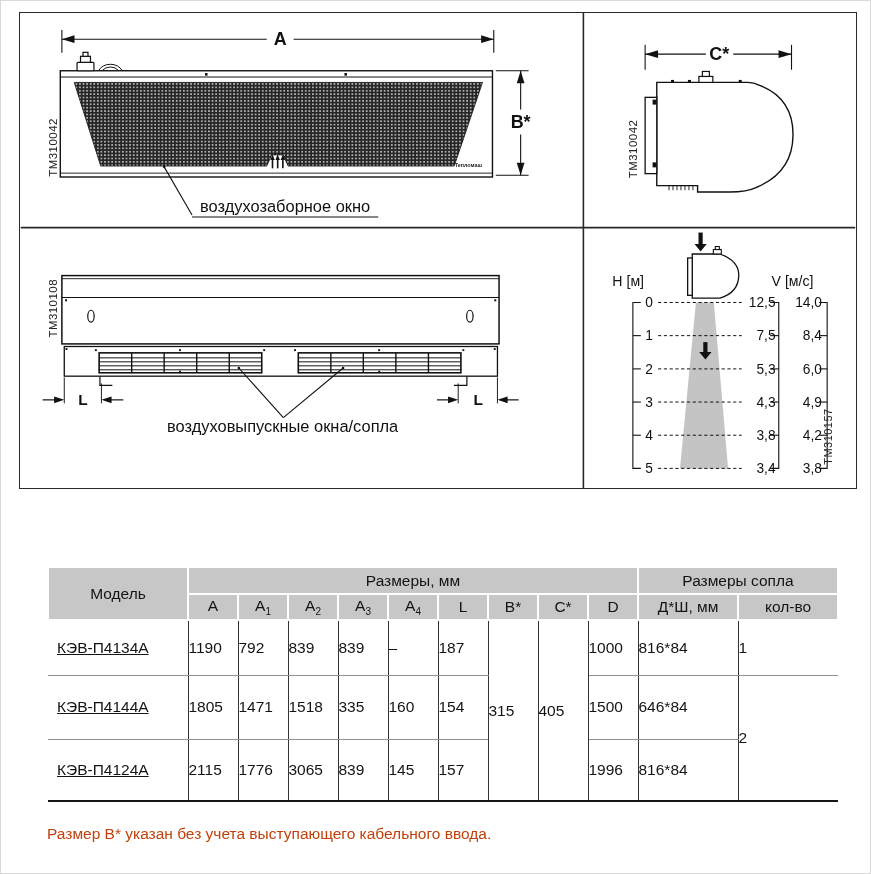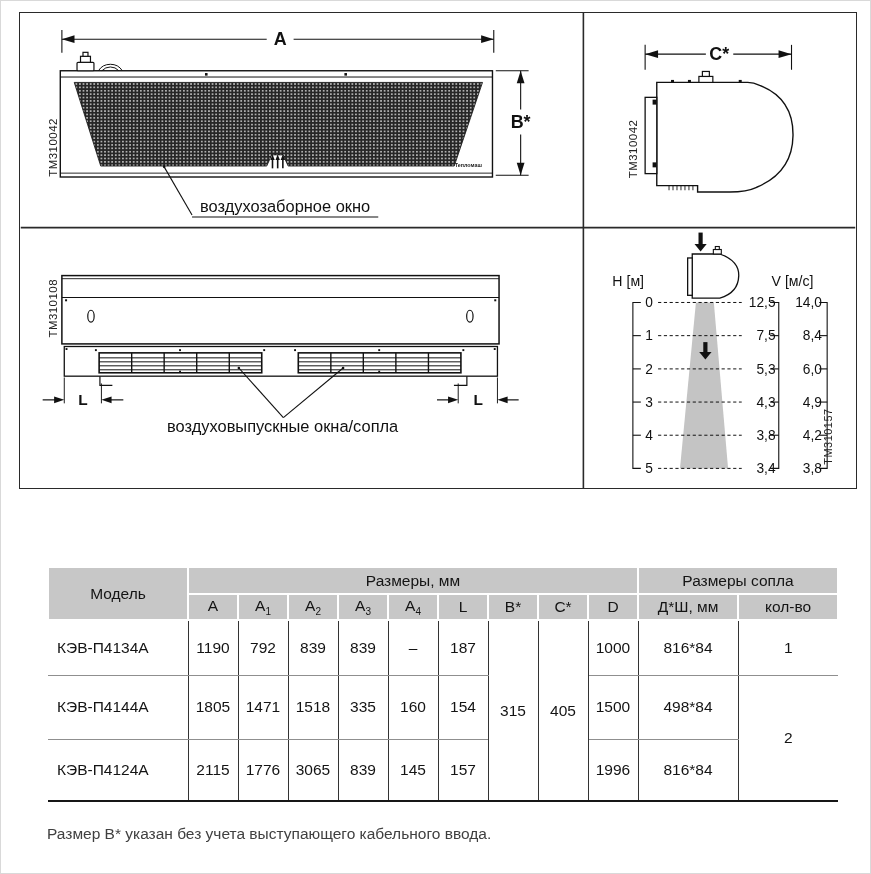--- a/index.html
+++ b/index.html
@@ -27,34 +27,34 @@
   .spec-table-wrap { position:absolute; left:46px; top:565px; }
   table.spec { border-collapse:collapse; table-layout:fixed; }
   table.spec th {
     background:#c7c7c7; border:2px solid #fff; font-weight:normal;
     font-size:15.5px; text-align:center; vertical-align:middle; color:#141414;
   }
   table.spec th sub { font-size:10px; }
   table.spec td {
     border-left:1.4px solid #333; border-right:1.4px solid #333;
     border-top:1px solid #8f8f8f; border-bottom:1px solid #8f8f8f;
-    font-size:15.5px; text-align:center; vertical-align:middle; color:#141414;
+    font-size:15.5px; vertical-align:middle; color:#141414;
     background:#fff;
   }
-  table.spec td:first-child { border-left:none; }
+  table.spec td:first-child { border-left:none;text-decoration:underline; }
   table.spec td:last-child, table.spec td.no-r { border-right:none; }
   table.spec tr.r1 td { border-top:none; }
   table.spec td.model { text-align:left; padding-left:9px; }
   table.spec td.bb { border-bottom:2.5px solid #161616; }
   .col-model { width:140px; } .col-dim { width:50px; }
   .col-noz1 { width:100px; } .col-noz2 { width:100px; }
   .hr1 { height:27px; } .hr2 { height:26px; }
   .r1 { height:55px; } .r2 { height:64px; } .r3 { height:62px; }
   
-  .notes { position:absolute; left:46px; top:822px; font-size:15.5px; line-height:21px; color:#404040; }
+  .notes { position:absolute; left:46px; top:822px; font-size:15.5px; line-height:21px; color:#c2410c; }
 </style>
 </head>
 <body>
 
 <div class="draw-box">
 <svg viewBox="18 12 838 477">
   <defs>
     <pattern id="perf" width="3.6" height="3.4" patternUnits="userSpaceOnUse">
       <rect width="3.6" height="3.4" fill="#262626"></rect>
       <circle cx="1.8" cy="1.7" r="0.85" fill="#ffffff" opacity="0.9"></circle>
@@ -385,21 +385,21 @@
       </tr>
       <tr class="r2">
         <td class="model">КЭВ-П4144А</td>
         <td>1805</td>
         <td>1471</td>
         <td>1518</td>
         <td>335</td>
         <td>160</td>
         <td>154</td>
         <td>1500</td>
-        <td>498*84</td>
+        <td>646*84</td>
         <td rowspan="2" class="bb">2</td>
       </tr>
       <tr class="r3">
         <td class="model bb">КЭВ-П4124А</td>
         <td class="bb">2115</td>
         <td class="bb">1776</td>
         <td class="bb">3065</td>
         <td class="bb">839</td>
         <td class="bb">145</td>
         <td class="bb">157</td>

